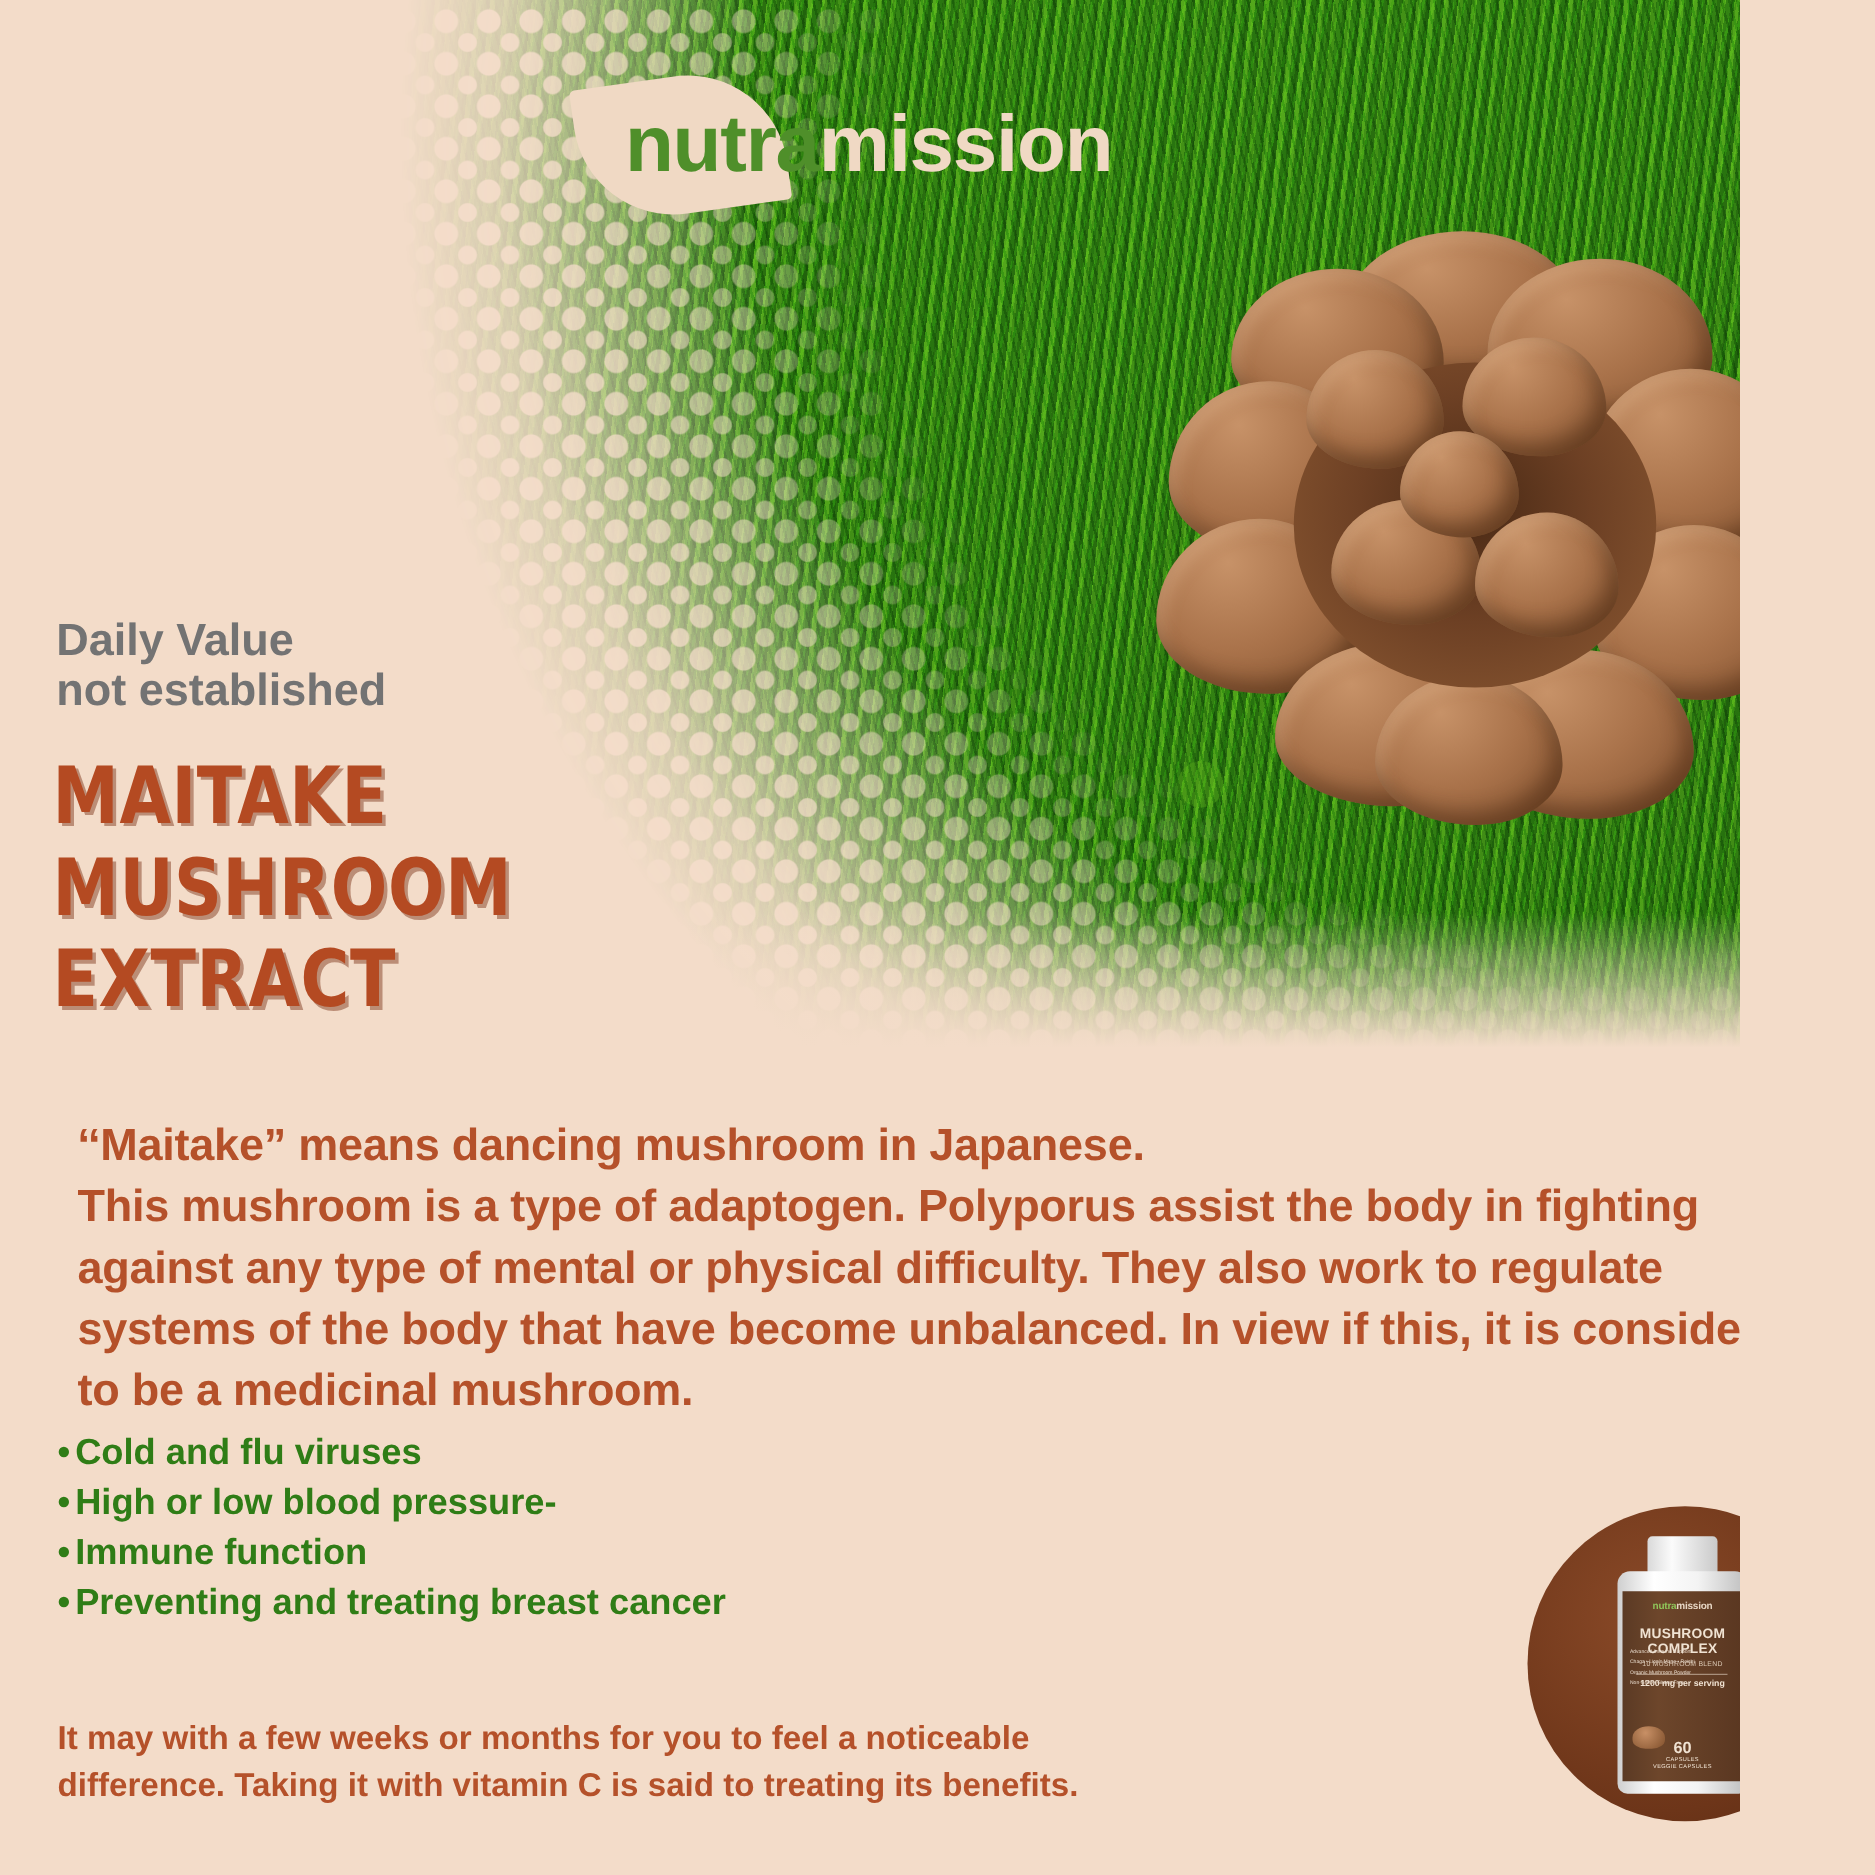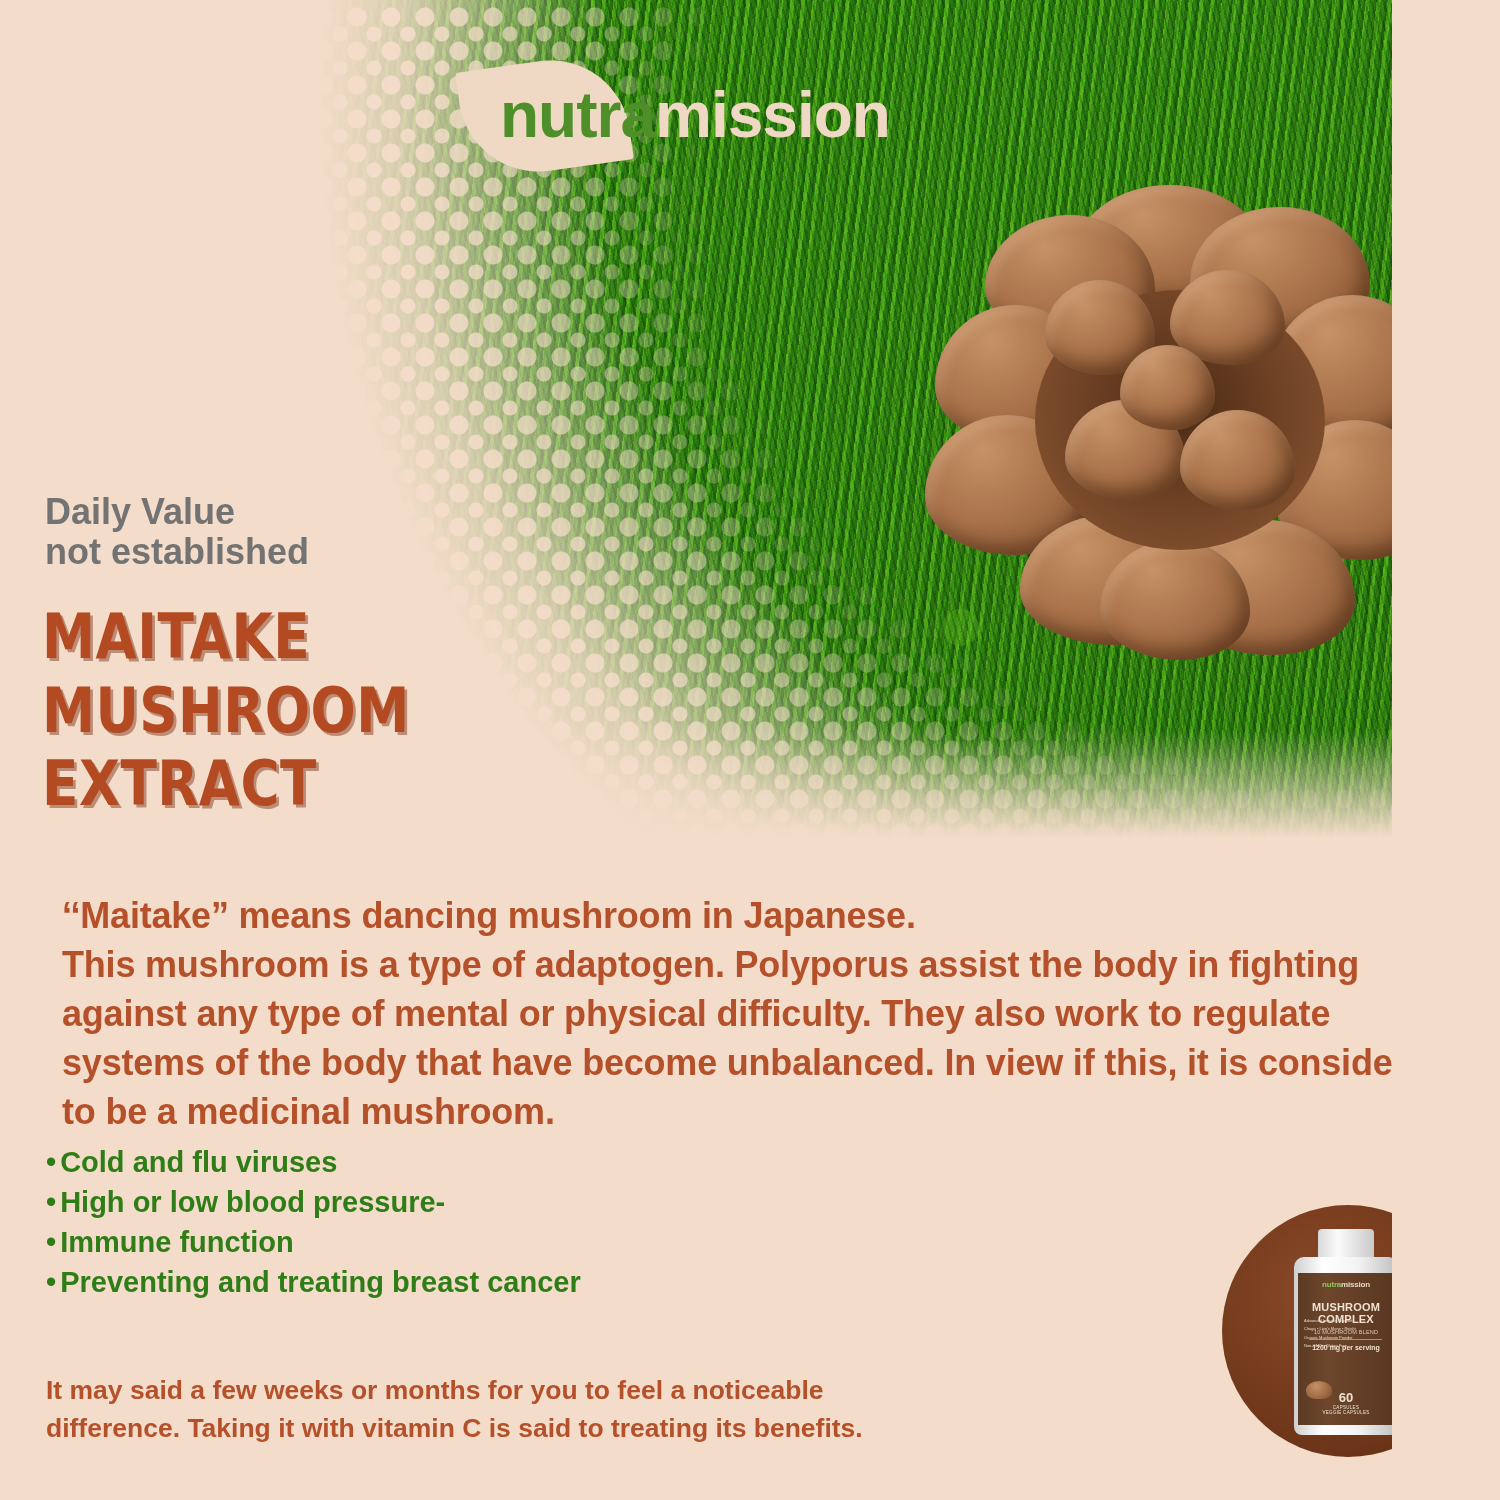--- a/index.html
+++ b/index.html
@@ -409,21 +409,21 @@
 
 
   <div class="bullets">
     <div>Cold and flu viruses</div>
     <div>High or low blood pressure-</div>
     <div>Immune function</div>
     <div>Preventing and treating breast cancer</div>
   </div>
 
   <div class="closing">
-    <div>It may said a few weeks or months for you to feel a noticeable</div>
+    <div>It may with a few weeks or months for you to feel a noticeable</div>
     <div>difference. Taking it with vitamin C is said to treating its benefits.</div>
   </div>
 
   <div class="bottle-badge">
     <div class="bottle">
       <div class="bottle-cap"></div>
       <div class="bottle-body">
         <div class="bottle-label">
           <div class="bl-logo">
             <span class="g">nutra</span><span>mission</span>

